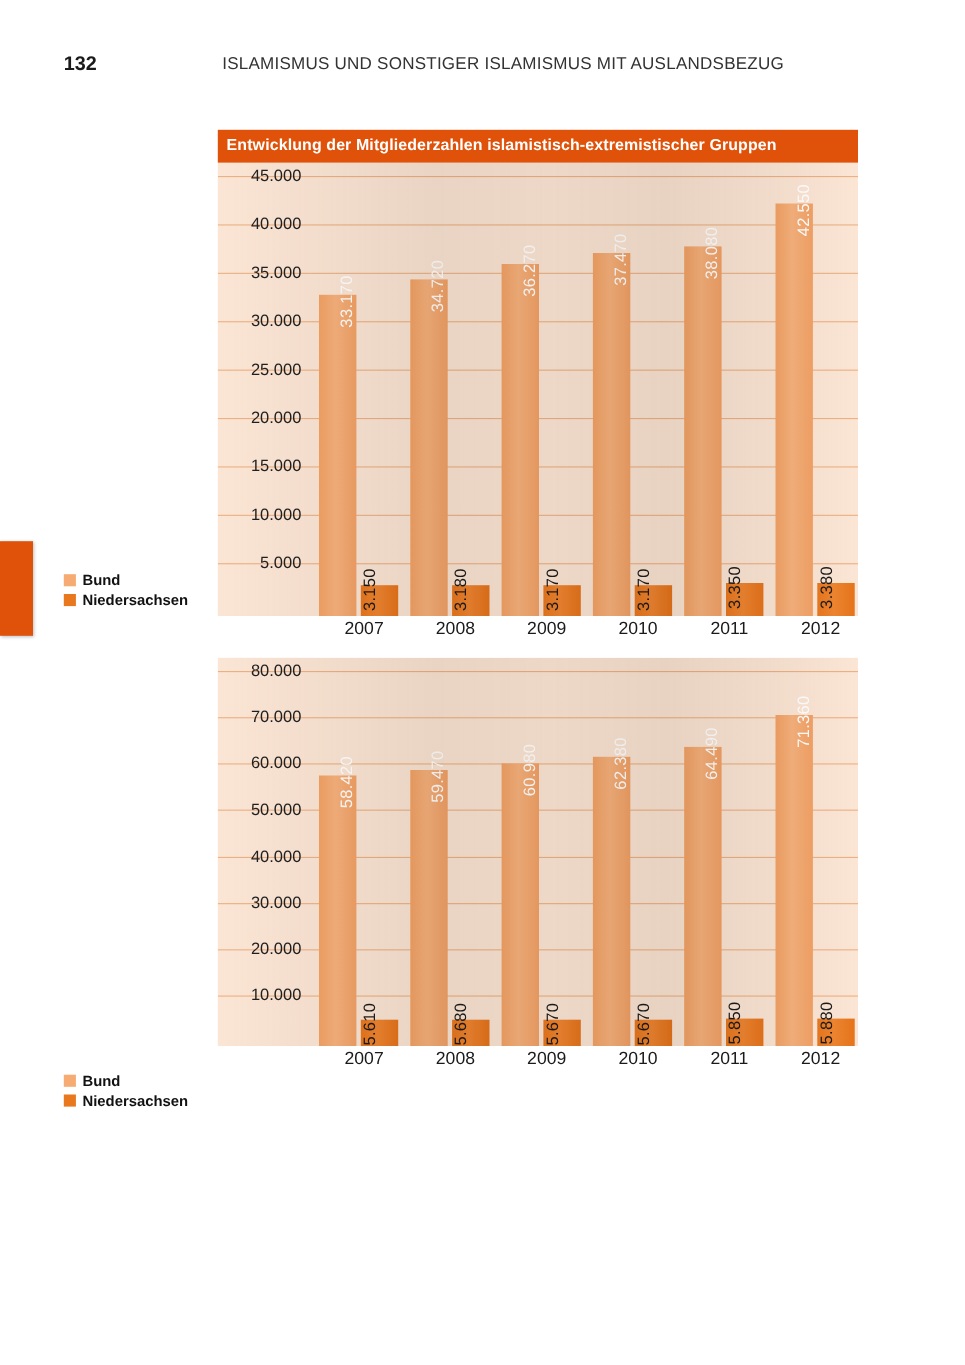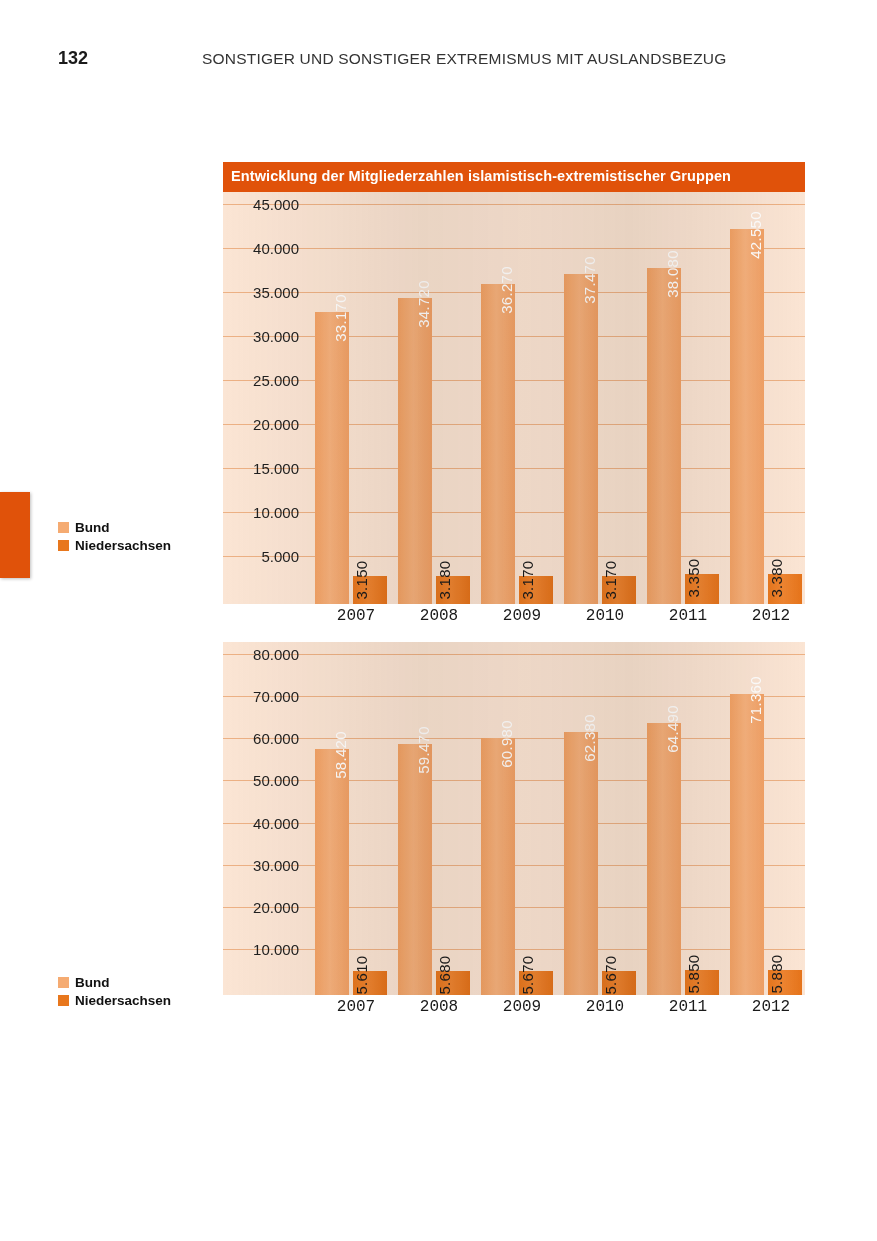--- a/index.html
+++ b/index.html
@@ -43,23 +43,22 @@
     position: absolute;
     left: 0; top: 492px;
     width: 30px; height: 86px;
     background: #e0520a;
     box-shadow: 1px 1px 3px rgba(0,0,0,.25);
   }
 
   
   .figure {
     position: absolute;
-    left: 223px;
+    left: 198px;
     width: 582px;
-    margin-top: 44px;
   }
   #figure-1 { top: 118px; }
   #figure-2 { top: 598px; }
 
   .fig-title {
     background: #e0520a;
     color: #ffffff;
     font-size: 14.5px;
     font-weight: bold;
     padding: 5px 8px 6px 8px;
@@ -154,21 +153,20 @@
     bottom: 100%;
     margin-bottom: -4px;
     transform: translateX(-50%) rotate(-90deg);
     transform-origin: center bottom;
   }
 
   .xaxis {
     position: relative;
     height: 30px;
     background: #ffffff;
-    font-family: Liberation Mono, monospace;
   }
   .xtick {
     position: absolute;
     top: 3px;
     width: 82px;
     text-align: center;
     font-size: 16px;
     color: #1a1a1a;
   }
 
@@ -195,21 +193,21 @@
     flex: 0 0 11px;
   }
   .swatch.bund { background: #f5ab72; }
   .swatch.nds  { background: #e8771d; }
 </style>
 </head>
 <body>
 
 <div class="page-header">
   <div class="page-number">132</div>
-  <div class="header-title">SONSTIGER UND SONSTIGER EXTREMISMUS MIT AUSLANDSBEZUG</div>
+  <div class="header-title">ISLAMISMUS UND SONSTIGER ISLAMISMUS MIT AUSLANDSBEZUG</div>
 </div>
 
 <div class="side-tab"></div>
 
 <div class="figure" id="figure-1">
   <div class="fig-title">Entwicklung der Mitgliederzahlen islamistisch-extremistischer Gruppen</div>
   <div class="plot" id="plot-1">
       <div class="gridline" style="top: 364px;"></div>
       <div class="ytick" style="top: 364px;">5.000</div>
       <div class="gridline" style="top: 320px;"></div>

